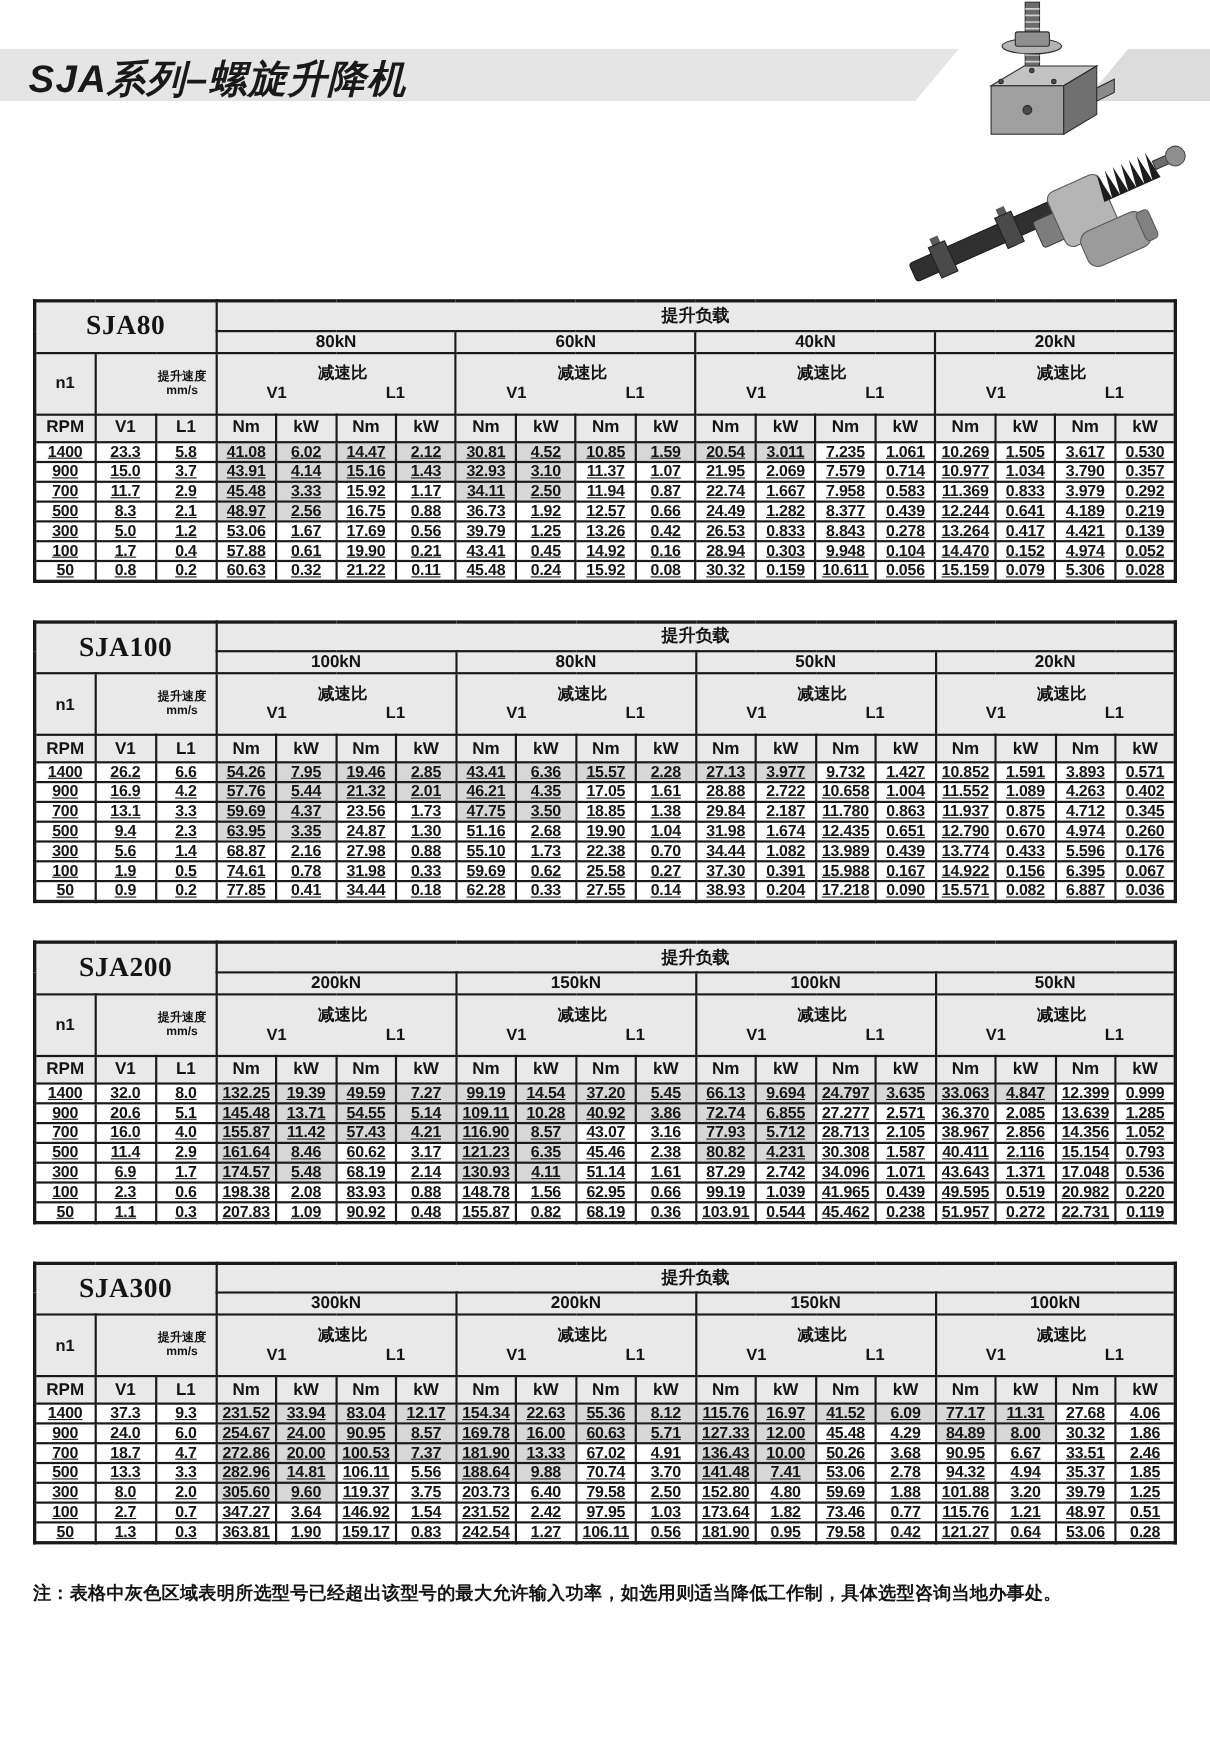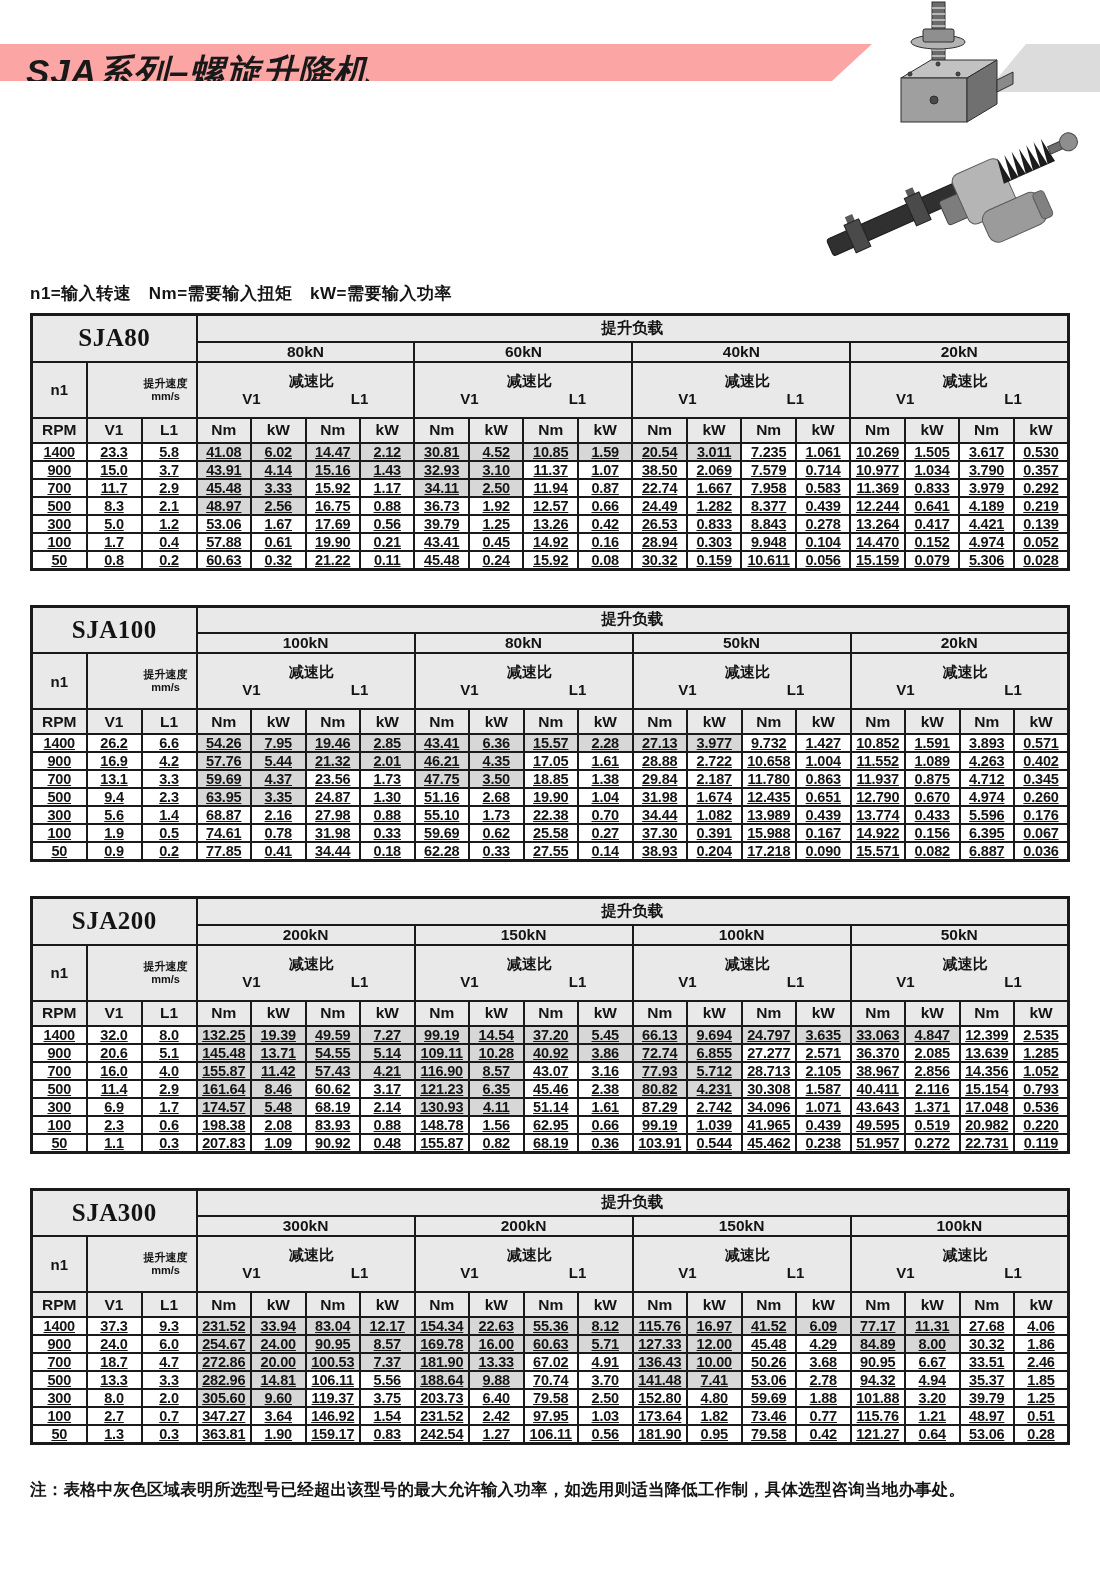--- a/index.html
+++ b/index.html
@@ -1,21 +1,21 @@
 <!DOCTYPE html>
 <html><head>
 <meta charset="utf-8">
 <style>
   html,body{margin:0;padding:0;background:#ffffff;}
   body{width:1100px;height:1583px;font-family:"Liberation Sans","DejaVu Sans",sans-serif;font-weight:700;color:#141414;}
   .page{position:relative;width:1100px;height:1583px;overflow:hidden;background:#fff;}
 
   
   header{position:relative;height:272px;}
-  .band{position:absolute;left:0;top:44px;width:872px;height:37px;background:#fca5a5;
+  .band{position:absolute;left:0;top:44px;width:872px;height:48px;background:#e5e5e5;
         clip-path:polygon(0 0,100% 0,calc(100% - 40px) 100%,0 100%);}
   .band h1{margin:0;padding:5px 0 0 26px;font-size:35px;font-style:italic;font-weight:700;letter-spacing:1px;color:#191919;white-space:nowrap;}
   .band-right{position:absolute;top:44px;left:986px;width:114px;height:48px;background:#dcdcdc;
         clip-path:polygon(40px 0,100% 0,100% 100%,0 100%);}
   .jack-svg{position:absolute;left:868px;top:0;}
   .act-svg{position:absolute;left:822px;top:126px;}
 
   .legend{margin:10px 0 8px 30px;font-size:17px;letter-spacing:.5px;}
 
   
@@ -80,21 +80,20 @@
         <rect x="138" y="-16" width="52" height="54" rx="8" fill="#b5b5b5" stroke="#5a5a5a"></rect>
         <rect x="150" y="30" width="62" height="34" rx="10" fill="#9b9b9b" stroke="#5a5a5a"></rect>
         <rect x="206" y="33" width="12" height="28" rx="4" fill="#818181" stroke="#5a5a5a"></rect>
         <path fill="#1d1d1d" d="M185 12 L189 -14 L193 12 L197 -14 L201 12 L205 -14 L209 12 L213 -14 L217 12 L221 -14 L225 12 L229 -14 L233 12 L237 -14 L241 12 Z"></path>
         <rect x="240" y="-4" width="16" height="8" fill="#6e6e6e" stroke="#3c3c3c"></rect>
         <circle cx="261" cy="0" r="9" fill="#8e8e8e" stroke="#4a4a4a"></circle>
       </g>
     </svg>
   </header>
 
-  <p class="legend">n1=输入转速　Nm=需要输入扭矩　kW=需要输入功率</p>
 
   <div id="tables">
       <table class="spec">
         <colgroup>
           <col class="c-narrow">
           <col class="c-narrow">
           <col class="c-narrow">
           <col>
           <col>
           <col>
@@ -205,21 +204,21 @@
             <td class="val">15.0</td>
             <td class="val">3.7</td>
             <td class="val flag">43.91</td>
             <td class="val flag">4.14</td>
             <td class="val flag">15.16</td>
             <td class="val flag">1.43</td>
             <td class="val flag">32.93</td>
             <td class="val flag">3.10</td>
             <td class="val">11.37</td>
             <td class="val">1.07</td>
-            <td class="val">38.50</td>
+            <td class="val">21.95</td>
             <td class="val">2.069</td>
             <td class="val">7.579</td>
             <td class="val">0.714</td>
             <td class="val">10.977</td>
             <td class="val">1.034</td>
             <td class="val">3.790</td>
             <td class="val">0.357</td>
           </tr>
           <tr class="t-data">
             <td class="val">700</td>
@@ -667,21 +666,21 @@
             <td class="val flag">14.54</td>
             <td class="val flag">37.20</td>
             <td class="val flag">5.45</td>
             <td class="val flag">66.13</td>
             <td class="val flag">9.694</td>
             <td class="val flag">24.797</td>
             <td class="val flag">3.635</td>
             <td class="val flag">33.063</td>
             <td class="val flag">4.847</td>
             <td class="val">12.399</td>
-            <td class="val">2.535</td>
+            <td class="val">0.999</td>
           </tr>
           <tr class="t-data">
             <td class="val">900</td>
             <td class="val">20.6</td>
             <td class="val">5.1</td>
             <td class="val flag">145.48</td>
             <td class="val flag">13.71</td>
             <td class="val flag">54.55</td>
             <td class="val flag">5.14</td>
             <td class="val flag">109.11</td>

